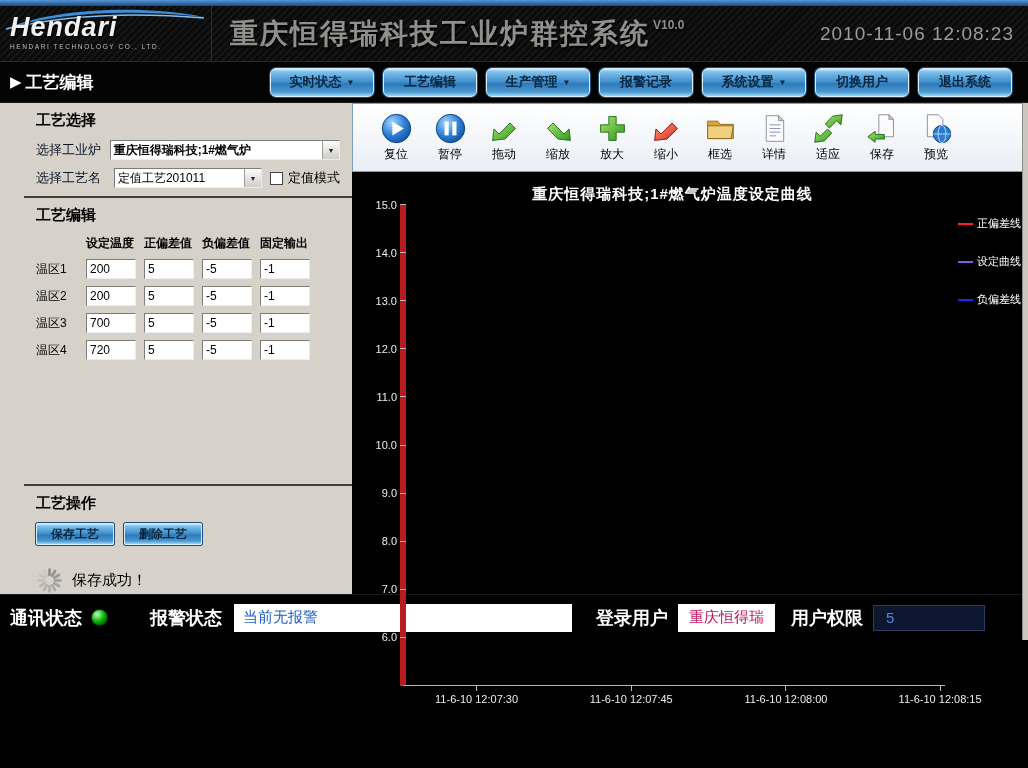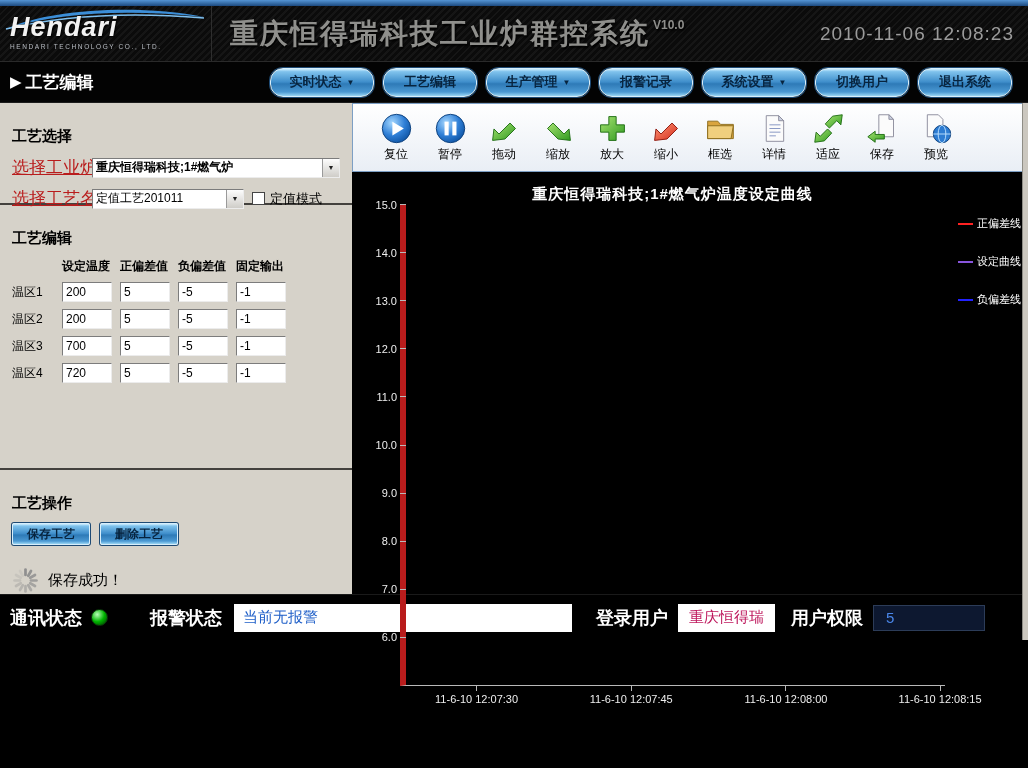--- a/index.html
+++ b/index.html
@@ -15,36 +15,36 @@
   .logo-text { font-size:27px; font-weight:bold; font-style:italic; color:#f2f2f2; line-height:29px; letter-spacing:1px; text-shadow:1px 1px 2px #000; position:relative; }
   .logo-sub { font-size:6.5px; color:#b9bdc4; letter-spacing:1.6px; margin-top:1px; position:relative; }
   .app-title { margin-left:18px; font-size:28px; font-weight:bold; color:#8f8f8c; letter-spacing:2px; text-shadow:1px 2px 2px #000; white-space:nowrap; }
   .app-version { font-size:12px; color:#8f8f8c; vertical-align:14px; margin-left:3px; letter-spacing:0; }
   .header-time { margin-left:auto; margin-right:14px; font-size:19px; color:#9b9b9b; letter-spacing:1px; white-space:nowrap; }
 
   .navbar { height:41px; background:#030303; display:flex; align-items:center; border-bottom:1px solid #1c1c1c; }
   .page-title { color:#fff; font-weight:bold; font-size:17px; margin-left:10px; display:flex; align-items:center; gap:4px; white-space:nowrap; }
   .page-marker { font-size:15px; }
   .nav-buttons { margin-left:auto; display:flex; gap:9px; margin-right:16px; }
-  .blue-btn { height:29px; border-radius:13px; border:1px solid #d7eefb; box-shadow:0 0 0 1px #1e4a74; background:linear-gradient(180deg,#cdeeff 0%,#7fc2ec 10%,#3f8ecb 48%,#2e7ab7 55%,#4a98d2 85%,#9ad6f4 100%); color:#07243f; font-weight:bold; font-size:13px; display:flex; align-items:center; justify-content:center; gap:5px; cursor:pointer; font-family:inherit; white-space:nowrap; }
+  .blue-btn { height:29px; border-radius:6px; border:1px solid #d7eefb; box-shadow:0 0 0 1px #1e4a74; background:linear-gradient(180deg,#cdeeff 0%,#7fc2ec 10%,#3f8ecb 48%,#2e7ab7 55%,#4a98d2 85%,#9ad6f4 100%); color:#07243f; font-weight:bold; font-size:13px; display:flex; align-items:center; justify-content:center; gap:5px; cursor:pointer; font-family:inherit; white-space:nowrap; }
   .nav-btn { width:94px; }
   .nav-btn.has-dd { width:104px; }
   .dd-caret { font-size:8px; color:#07243f; }
 
   .content { flex:1; display:flex; min-height:0; }
 
   .left-panel { width:352px; background:#d6d2c9; display:flex; flex-direction:column; }
-  .panel-sec { padding:24px 12px 0 12px; }
+  .panel-sec { padding:8px 12px 0 12px;margin-left:24px; }
   .sec-title { font-size:15px; font-weight:bold; color:#000; margin-bottom:10px; }
   .sec-select { height:102px; border-bottom:2px solid #43413d; }
   .sec-edit { height:380px; border-bottom:2px solid #43413d; }
   .sec-ops { flex:1; }
 
   .form-row { display:flex; align-items:center; margin-bottom:8px; }
-  .form-label { font-size:17px; color:#b91c1c; width:80px; white-space:nowrap;text-decoration:underline; }
+  .form-label { font-size:13px; color:#0f172a; width:80px; white-space:nowrap; }
   .combo { height:20px; background:#fff; border:1px solid; border-color:#7c7c7c #ececec #ececec #7c7c7c; display:flex; align-items:center; }
   .combo-furnace { width:250px; }
   .combo-process { width:152px; }
   .combo-value { flex:1; font-size:12px; padding-left:3px; white-space:nowrap; overflow:hidden; color:#000; }
   .combo-value.bold { font-weight:bold; }
   .combo-arrow { width:17px; height:18px; background:linear-gradient(180deg,#fdfdfd,#cfcdc8); border-left:1px solid #9a9a9a; display:flex; align-items:center; justify-content:center; font-size:7px; color:#222; cursor:pointer; }
   .checkbox-wrap { display:flex; align-items:center; margin-left:8px; gap:5px; }
   .checkbox { width:13px; height:13px; background:#fff; border:1px solid #444; cursor:pointer; }
   .checkbox-label { font-size:13px; color:#000; white-space:nowrap; }
 

